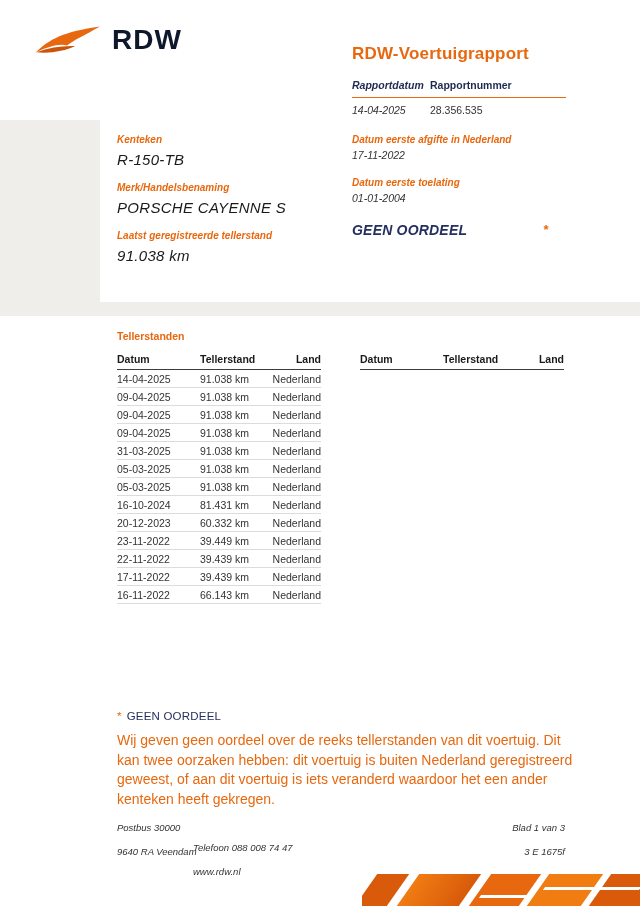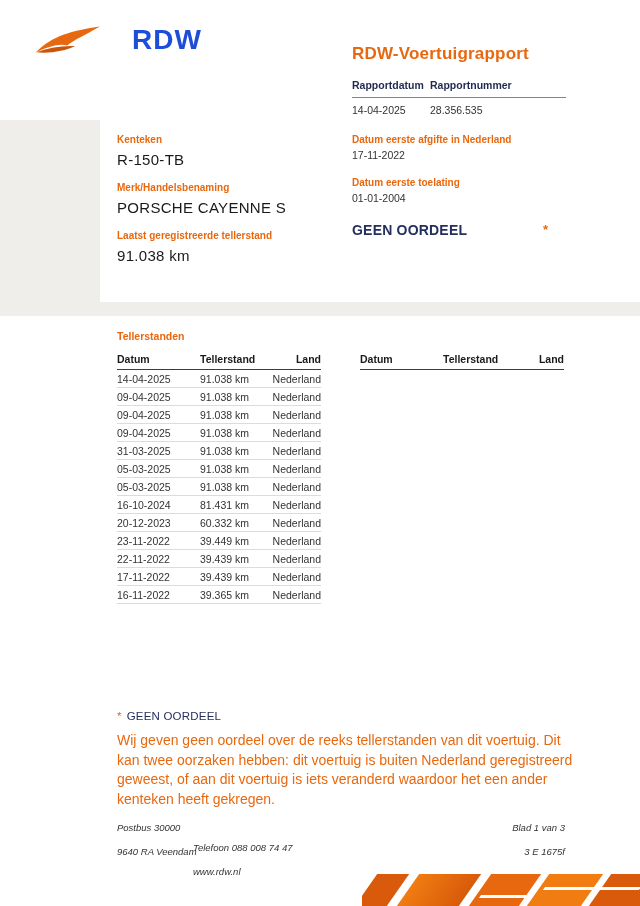--- a/index.html
+++ b/index.html
@@ -2,30 +2,30 @@
 <html><head>
 <meta charset="utf-8">
 <style>
   html,body{margin:0;padding:0;}
   body{
     width:640px;height:906px;position:relative;background:#ffffff;
     font-family:"Liberation Sans","DejaVu Sans",sans-serif;overflow:hidden;
   }
   
   .logo-svg{position:absolute;left:34px;top:22px;width:68px;height:40px;}
-  .logo-word{position:absolute;left:112px;top:24px;font-size:28px;font-weight:bold;color:#1d4ed8;letter-spacing:1px;margin-left:20px;}
+  .logo-word{position:absolute;left:112px;top:24px;font-size:28px;font-weight:bold;color:#0f172a;letter-spacing:1px;}
   .header-right{position:absolute;left:352px;top:28px;width:214px;margin-top:16px;}
   .report-title{font-size:17px;font-weight:bold;color:#e8680f;letter-spacing:0.2px;}
   .meta-labels{display:flex;margin-top:15px;padding-bottom:6px;border-bottom:1px solid #e8680f;font-size:10.5px;font-weight:bold;color:#1e2a50;}
   .meta-values{display:flex;padding-top:6px;font-size:10.5px;color:#333;}
-  .mcol1{width:78px;}
+  .mcol1{width:78px;font-style:italic;}
   
   .bg-gray{position:absolute;left:0;top:120px;width:640px;height:196px;background:#f0eeeb;}
   .card{position:absolute;background:#fff;}
-  .card1{left:100px;top:120px;width:540px;height:182px;}
+  .card1{left:100px;top:120px;width:540px;height:182px;font-style:italic;}
   .card2{left:100px;top:316px;width:540px;height:300px;}
   .col-left{position:absolute;left:17px;top:14px;width:180px;}
   .col-right{position:absolute;left:252px;top:14px;width:196px;}
   .f-label{color:#e8680f;font-weight:bold;font-size:10px;margin-bottom:4px;}
   .f-value-lg{color:#1a1a1a;font-size:15px;line-height:1.45;margin-bottom:11px;letter-spacing:0.3px;}
   .f-value-sm{color:#333;font-size:10.5px;margin-bottom:16px;}
   .oordeel-row{display:flex;justify-content:space-between;align-items:flex-start;margin-top:18px;}
   .oordeel-text{font-size:14px;font-weight:bold;color:#252f5d;letter-spacing:0.2px;}
   .oordeel-star{color:#e8680f;font-weight:bold;font-size:13px;}
   
@@ -178,21 +178,21 @@
           <td>39.439 km</td>
           <td class="c-land">Nederland</td>
         </tr>
         <tr>
           <td>17-11-2022</td>
           <td>39.439 km</td>
           <td class="c-land">Nederland</td>
         </tr>
         <tr>
           <td>16-11-2022</td>
-          <td>39.365 km</td>
+          <td>66.143 km</td>
           <td class="c-land">Nederland</td>
         </tr>
       </tbody>
   </table>
 
   <table class="odo-table t-right">
     <colgroup>
         <col style="width:83px">
         <col style="width:72px">
         <col style="width:49px">

